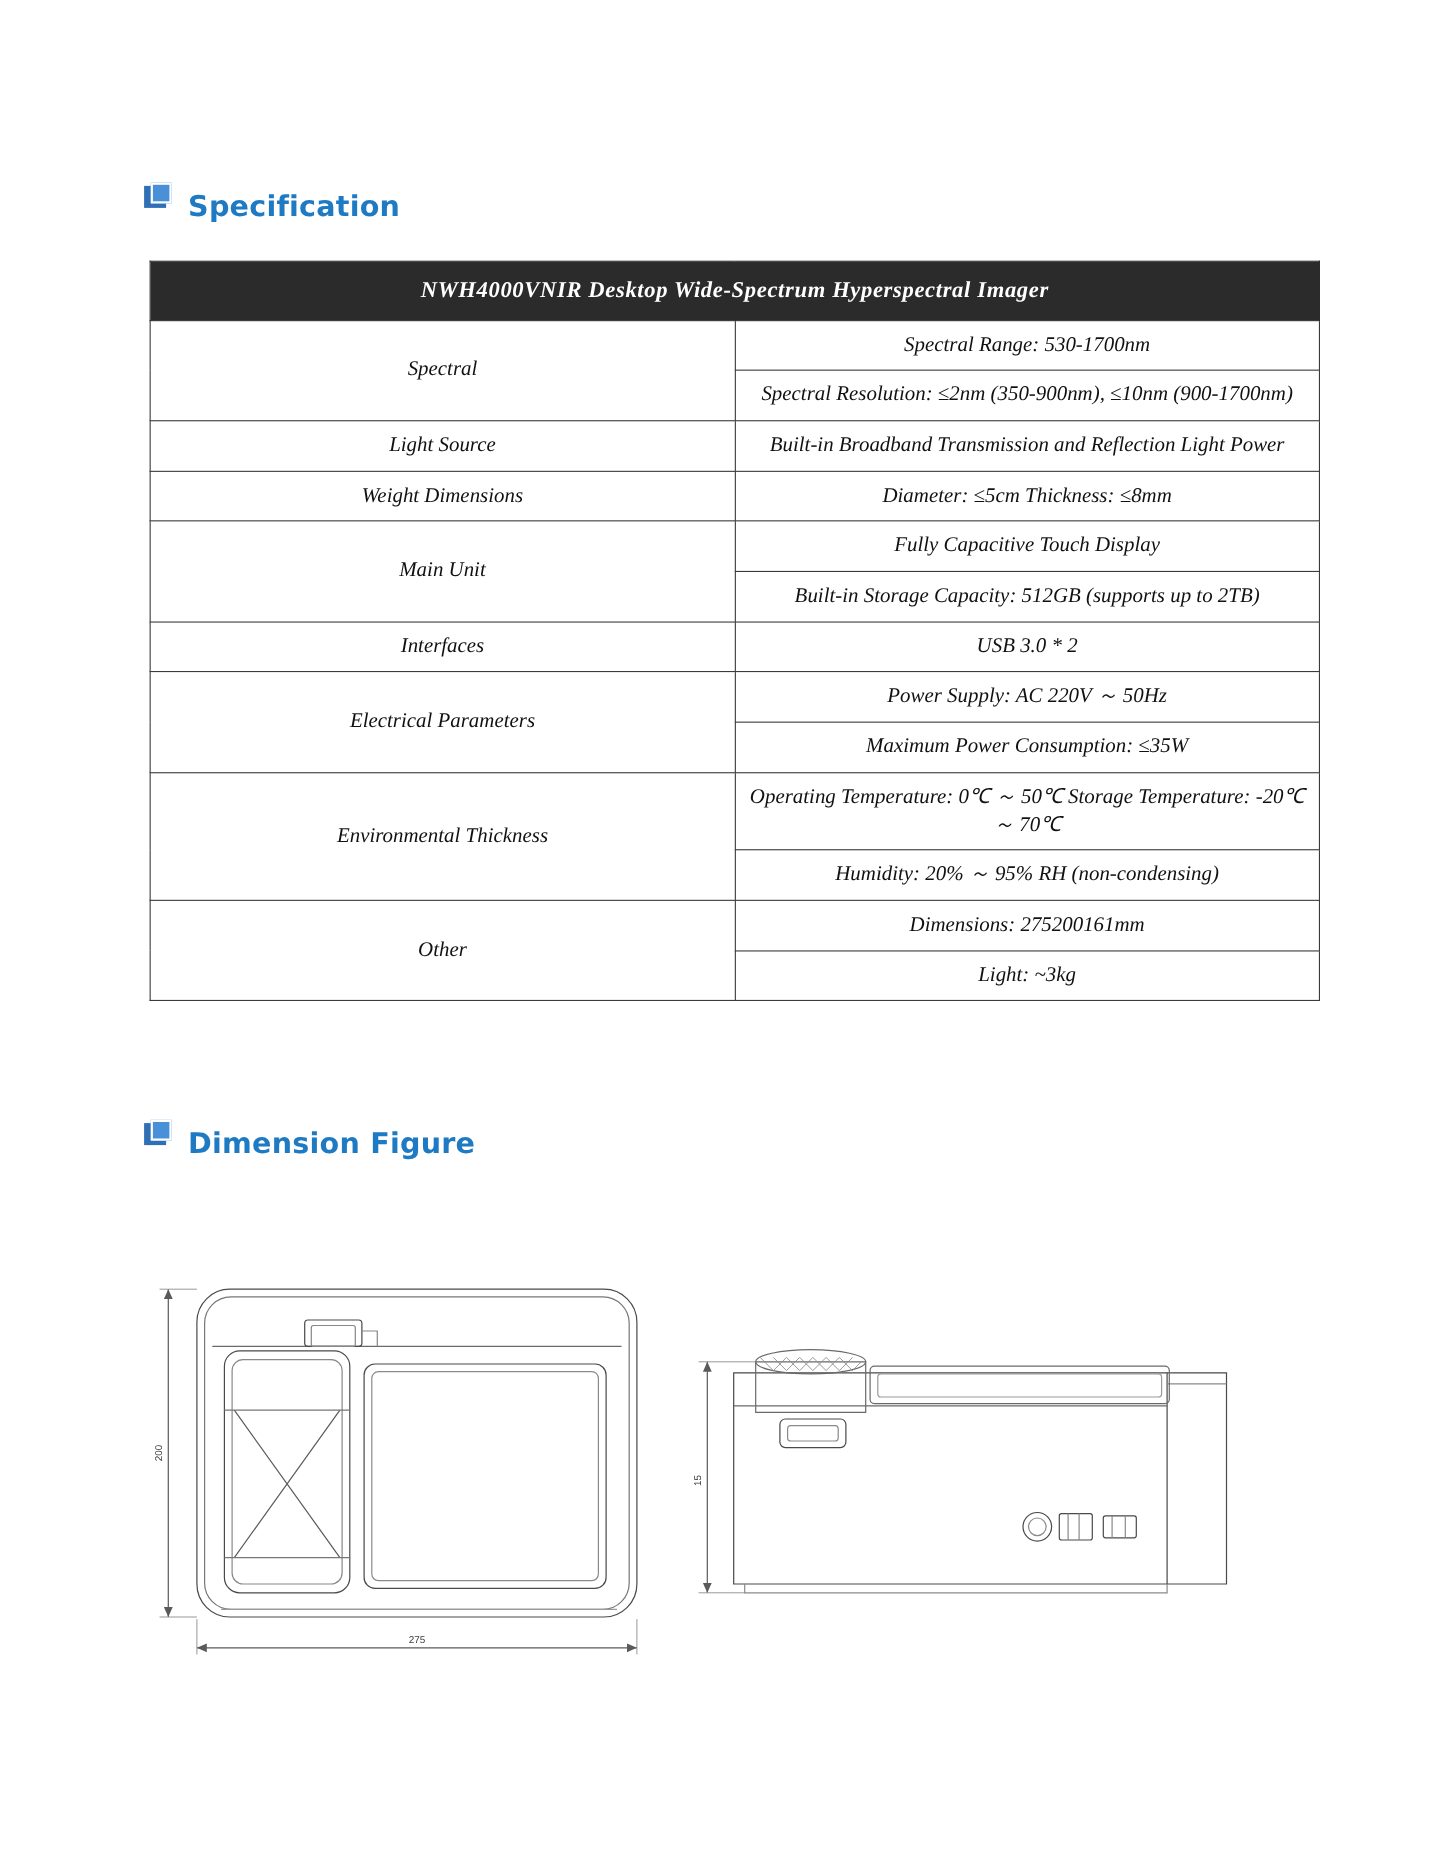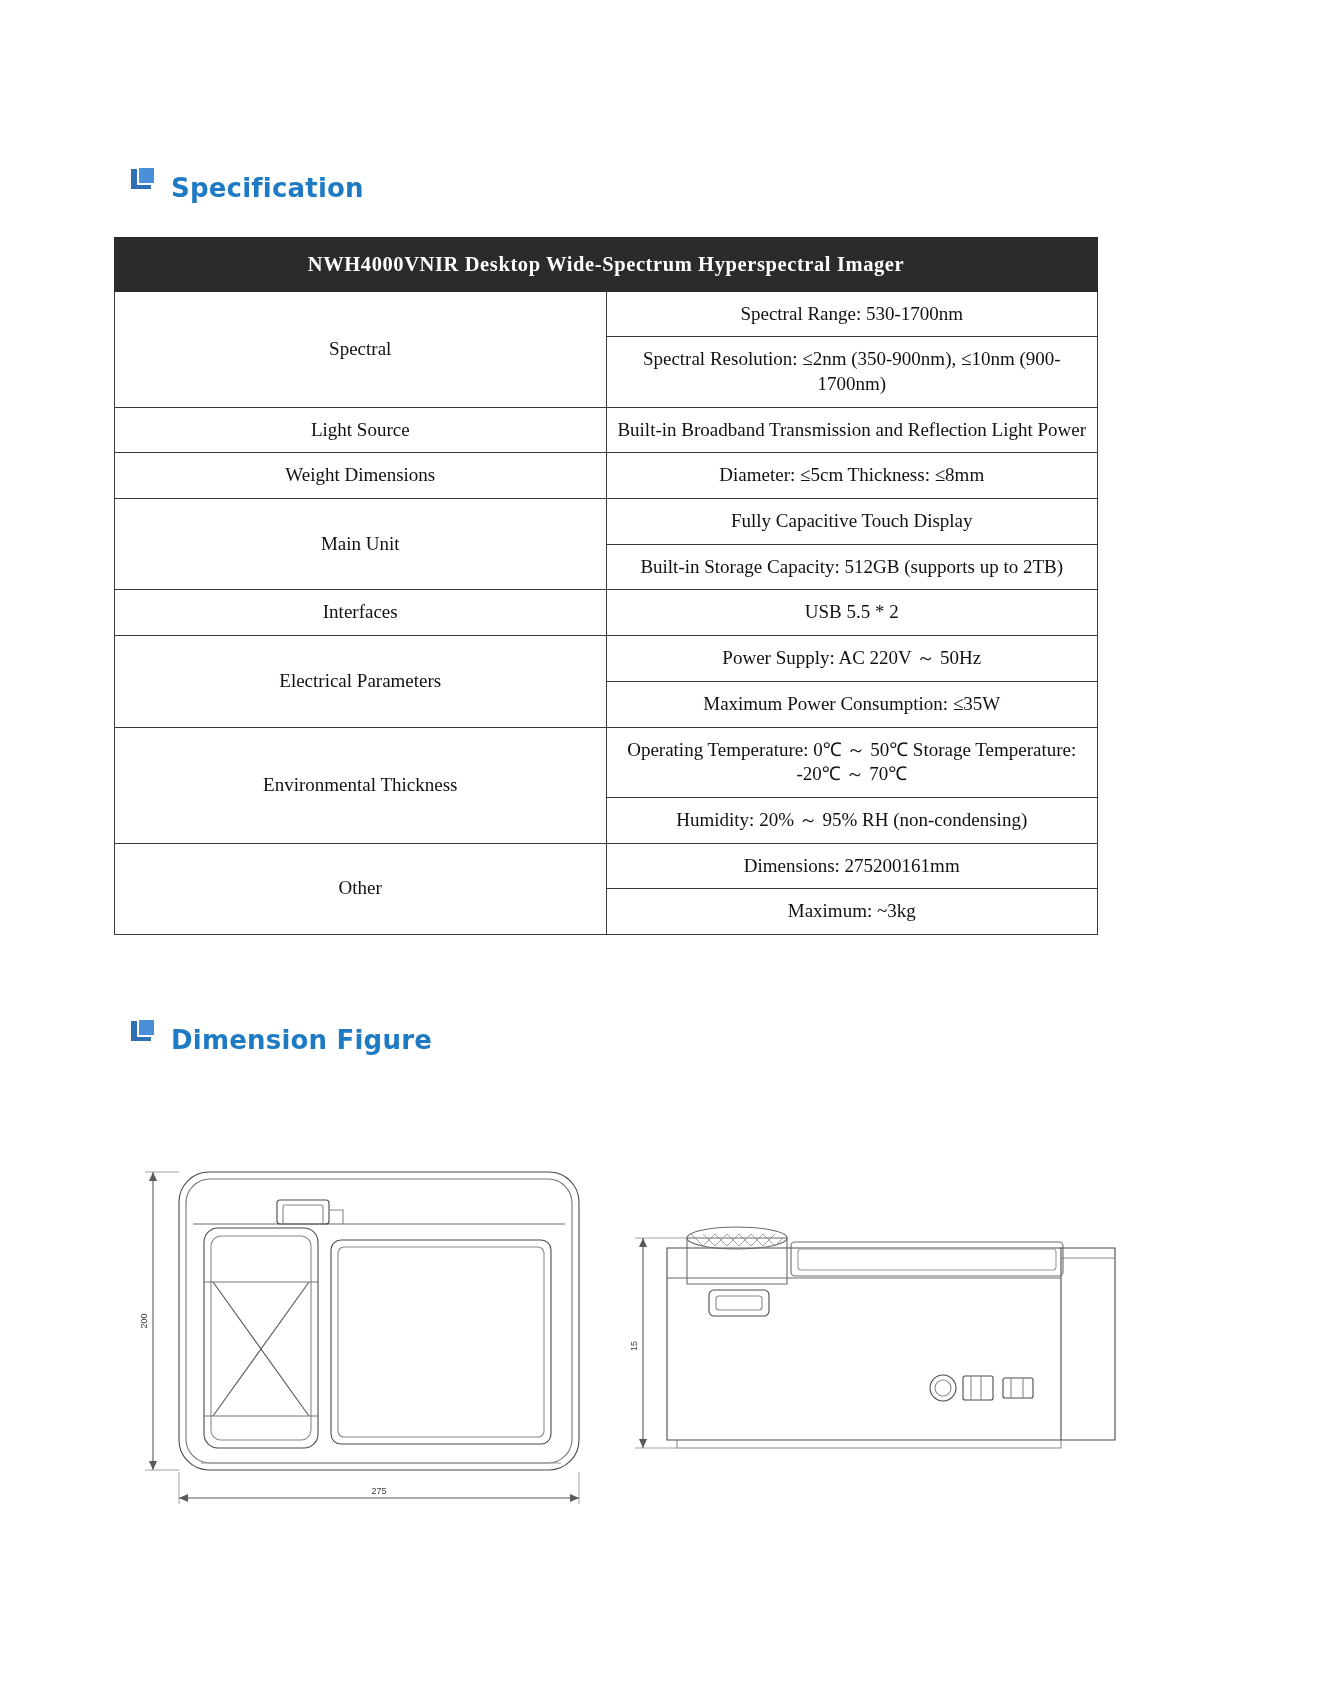--- a/index.html
+++ b/index.html
@@ -48,25 +48,26 @@
     font-size: 26px;
     font-weight: bold;
     color: #1f7ac4;
     letter-spacing: 0.2px;
     margin-top: 18px;
   }
 
   
   .spec-table {
     position: absolute;
-    left: 114px;
+    left: 136px;
     top: 237px;
-    width: 984px;
+    width: 1064px;
     border-collapse: collapse;
     table-layout: fixed;
+    font-style: italic;
   }
   .spec-table td, .spec-table th {
     border: 1px solid #3a3a3a;
     text-align: center;
     vertical-align: middle;
     font-size: 19px;
     font-family: "Liberation Serif", serif;
     color: #111;
     padding: 10px 8px;
     line-height: 1.3;
@@ -135,21 +136,21 @@
     <tr>
       <td class="label-cell" rowspan="2">Main Unit</td>
       <td class="value-cell">Fully Capacitive Touch Display</td>
     </tr>
     <tr>
       <td class="value-cell">Built-in Storage Capacity: 512GB (supports up to 2TB)</td>
     </tr>
 
     <tr>
       <td class="label-cell">Interfaces</td>
-      <td class="value-cell">USB 5.5 * 2</td>
+      <td class="value-cell">USB 3.0 * 2</td>
     </tr>
 
     <tr>
       <td class="label-cell" rowspan="2">Electrical Parameters</td>
       <td class="value-cell">Power Supply: AC 220V ～ 50Hz</td>
     </tr>
     <tr>
       <td class="value-cell">Maximum Power Consumption: ≤35W</td>
     </tr>
 
@@ -159,21 +160,21 @@
     </tr>
     <tr>
       <td class="value-cell">Humidity: 20% ～ 95% RH (non-condensing)</td>
     </tr>
 
     <tr>
       <td class="label-cell" rowspan="2">Other</td>
       <td class="value-cell">Dimensions: 275200161mm</td>
     </tr>
     <tr>
-      <td class="value-cell">Maximum: ~3kg</td>
+      <td class="value-cell">Light: ~3kg</td>
     </tr>
   </tbody>
 </table>
 
 <div class="section-head" style="left:131px; top:1007px;">
   <span class="head-icon">
     <span class="sq-back"></span>
       <span class="sq-front"></span>
   </span>
   <span class="section-title">Dimension Figure</span>

